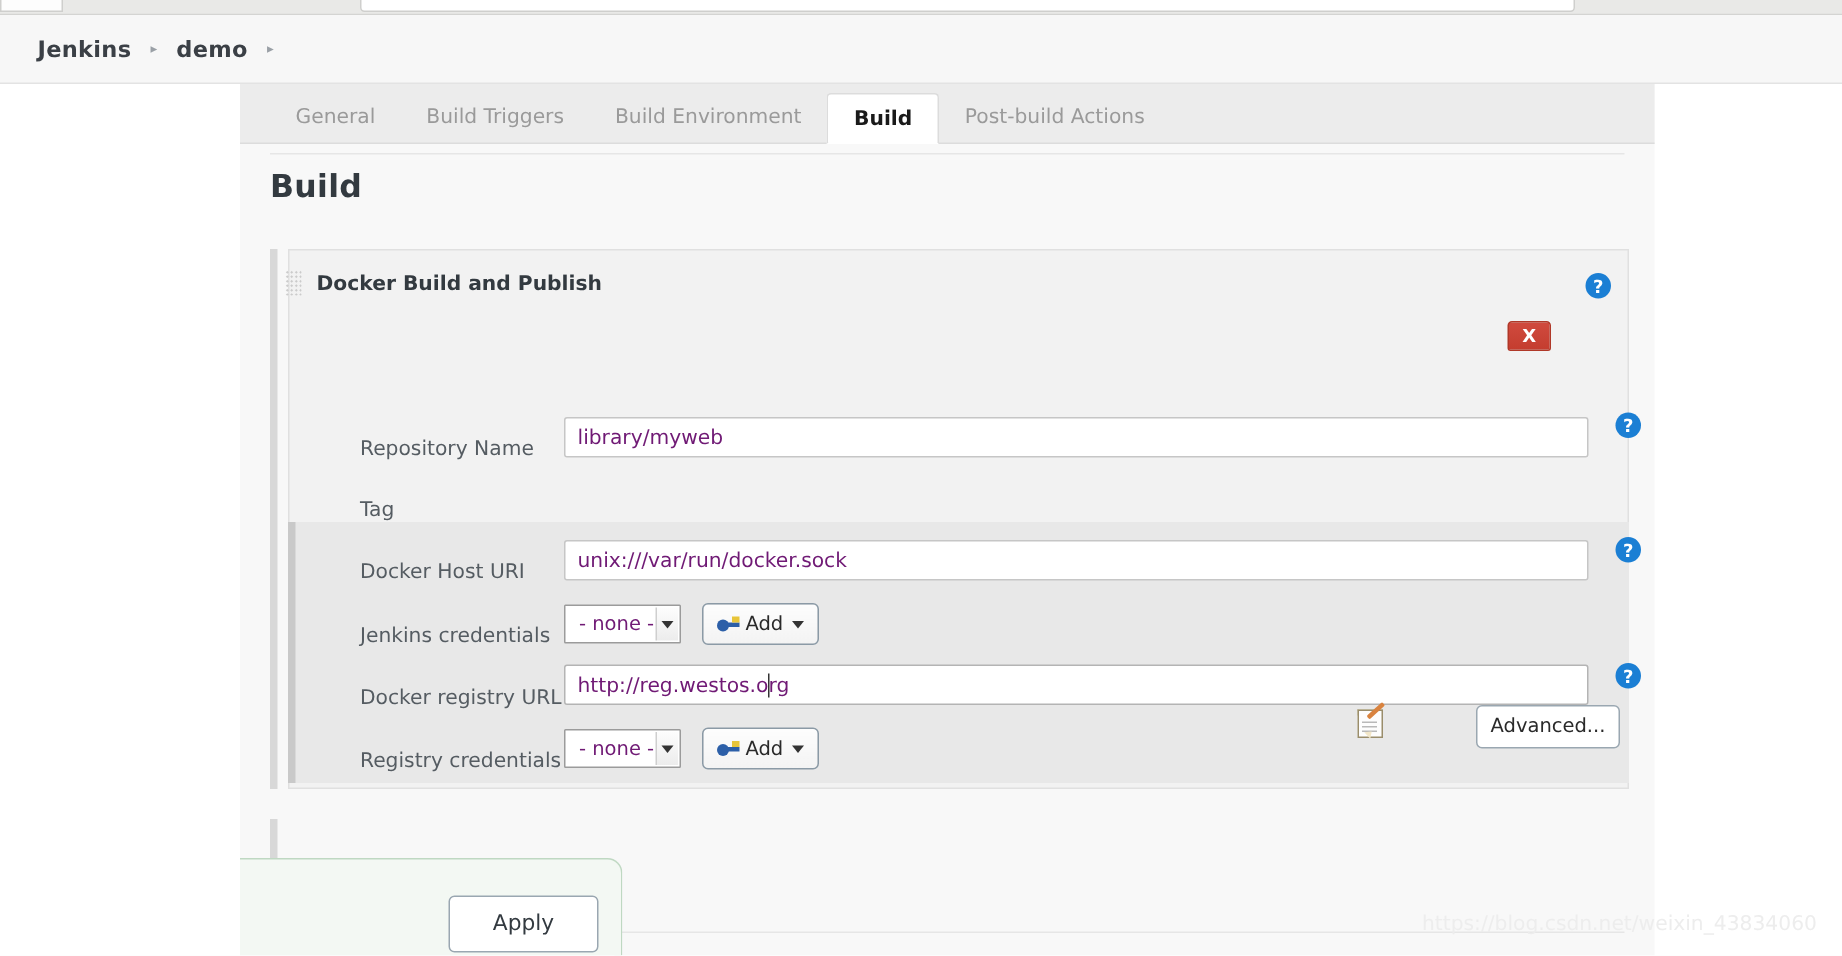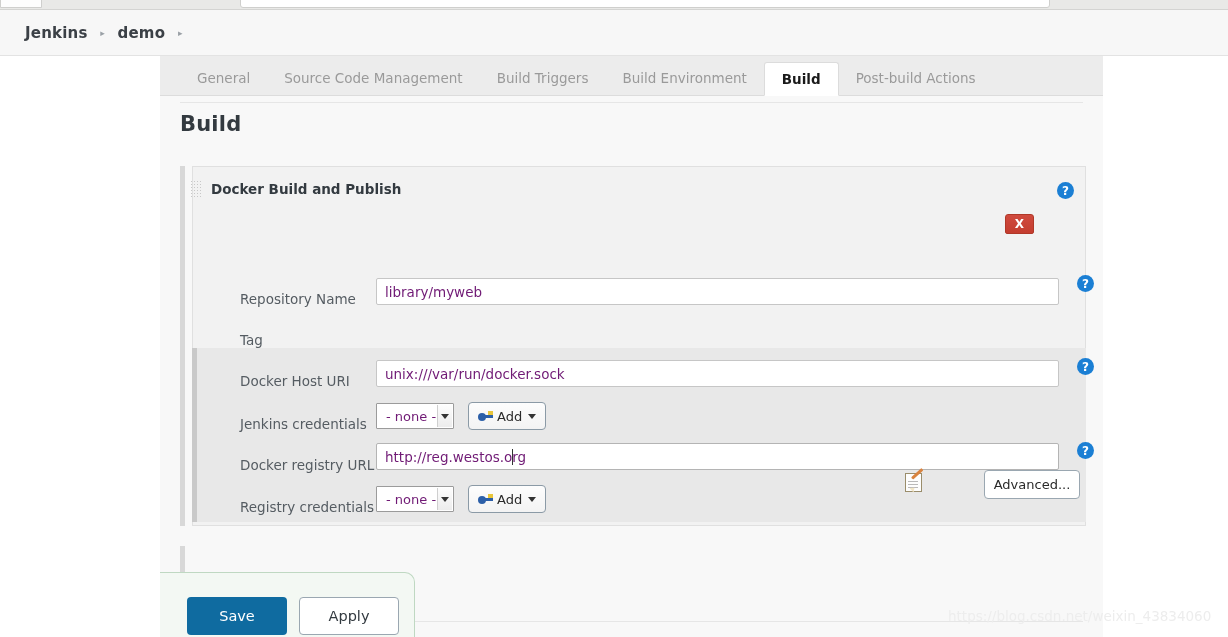--- a/index.html
+++ b/index.html
@@ -357,21 +357,20 @@
   </div>
 
   <div class="page">
     <div class="sidebar-space"></div>
     <div class="right-space"></div>
 
     <div class="content">
 
       <div class="tabbar">
         <div class="tab">General</div>
-        <div class="tab">Source Code Management</div>
         <div class="tab">Build Triggers</div>
         <div class="tab">Build Environment</div>
         <div class="tab active">Build</div>
         <div class="tab">Post-build Actions</div>
       </div>
       <div class="tabbar-underline"></div>
 
       <div class="section-title">Build</div>
 
       <div class="builder">
@@ -456,18 +455,17 @@
         <span>Add build step</span>
         <div class="caret-dn"></div>
       </div>
 
       <div class="content-hr"></div>
 
     </div>
   </div>
 
   <div class="savebar"></div>
-  <div class="save-btn">Save</div>
   <div class="apply-btn">Apply</div>
 
   <div class="watermark">https://blog.csdn.net/weixin_43834060</div>
 
 </div>
 
 </body></html>

